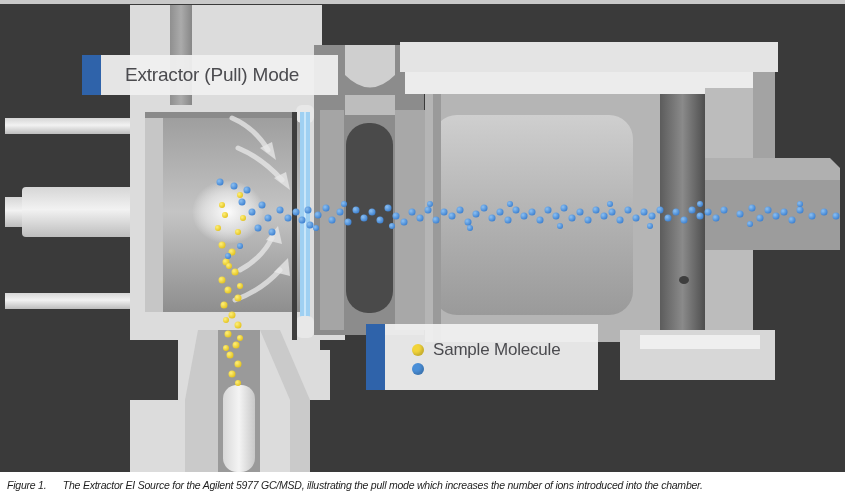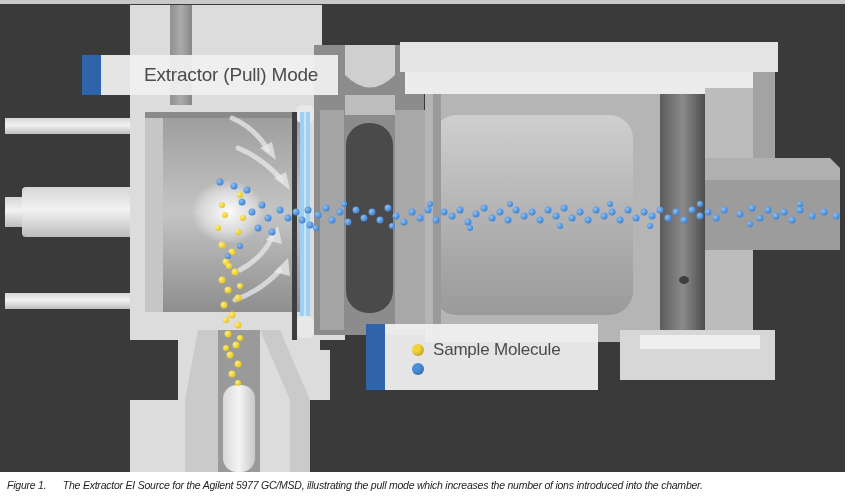--- a/index.html
+++ b/index.html
@@ -13,21 +13,21 @@
     transform: scaleX(0.93); transform-origin: left center;
   }
   .caption .fig-num { display: inline-block; width: 60px; }
   .label-box {
     position: absolute; display: flex; align-items: center;
     background: rgba(240,240,240,0.94);
   }
   .label-accent { background: #2f63aa; height: 100%; }
   .mode-label { left: 82px; top: 55px; width: 256px; height: 40px; }
   .mode-label .label-accent { width: 19px; }
-  .mode-label .label-text { margin-left: 43px; font-size: 19px; color: #4b4b4f; letter-spacing: -0.2px; }
+  .mode-label .label-text { margin-left: 24px; font-size: 19px; color: #4b4b4f; letter-spacing: -0.2px; }
   .legend { left: 366px; top: 324px; width: 232px; height: 66px; flex-direction: row; align-items: stretch; }
   .legend .label-accent { width: 19px; height: auto; }
   .legend-items { display: flex; flex-direction: column; justify-content: center; padding-left: 27px; gap: 3px; }
   .legend-item { display: flex; align-items: center; }
   .legend-dot { width: 12px; height: 12px; border-radius: 50%; margin-right: 9px; box-shadow: inset -2px -2px 3px rgba(0,0,0,0.18); }
   .legend-label { font-size: 17px; color: #4b4b4f; letter-spacing: -0.2px; }
 </style>
 </head>
 <body>
 

